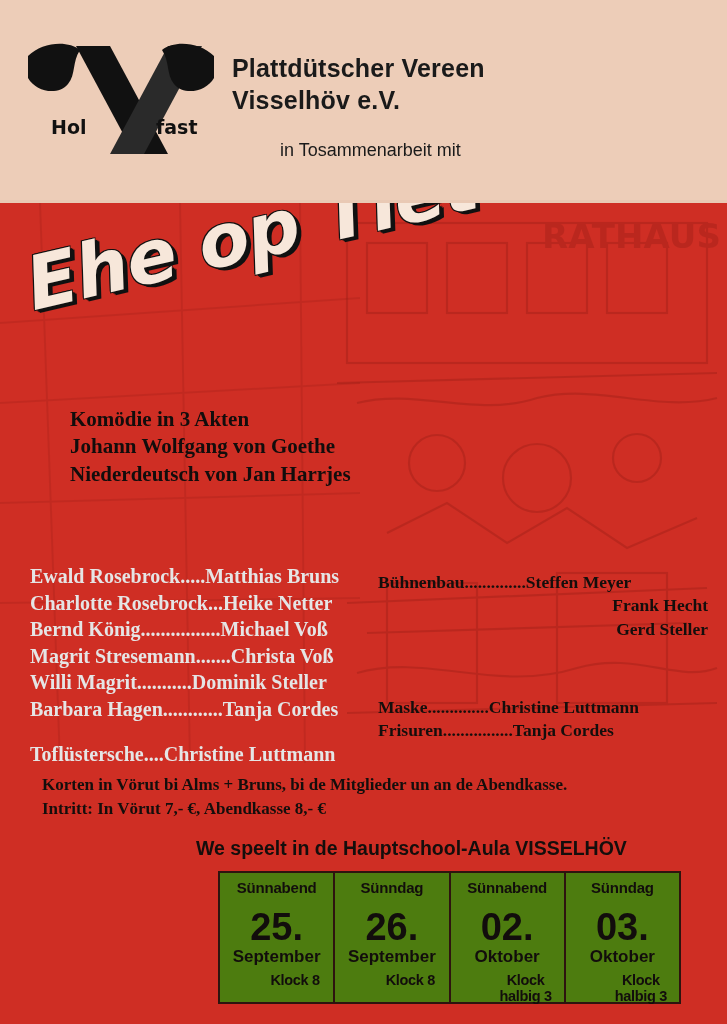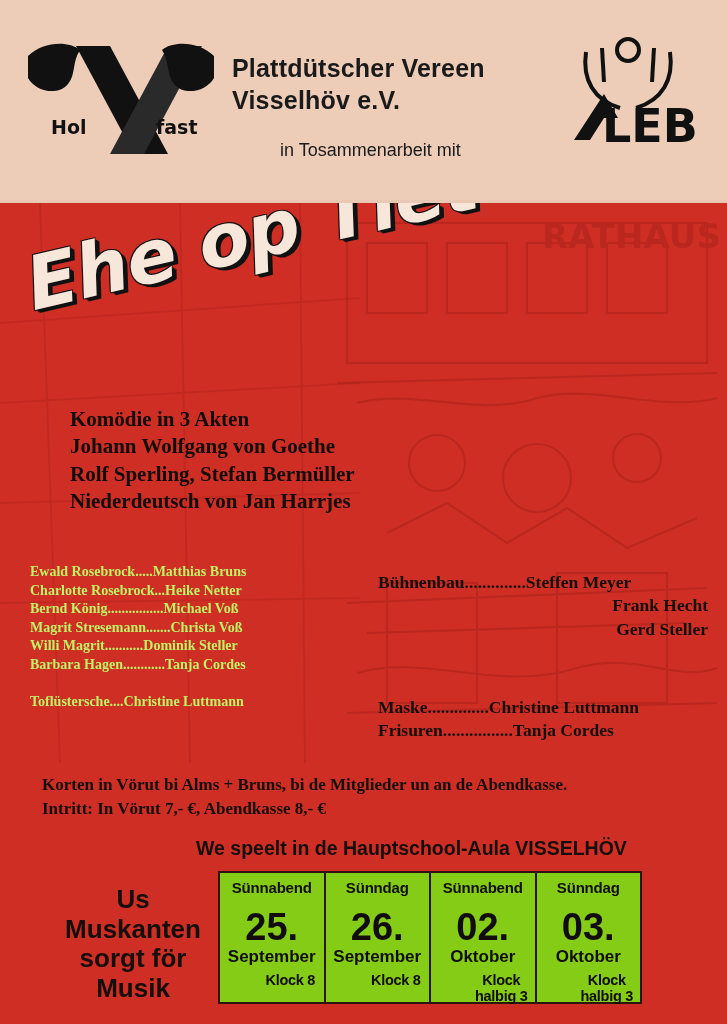--- a/index.html
+++ b/index.html
@@ -109,23 +109,23 @@
     line-height: 1.30;
     color: #120d0c;
   }
 
   
   .cast {
     position: absolute;
     left: 30px; top: 360px;
     width: 335px;
     font-family: "Liberation Serif", serif;
-    font-size: 14px;
+    font-size: 20px;
     line-height: 1.33;
-    color: #bef264;
+    color: #e5e5e5;
     font-weight: bold;
   }
   .cast .row { white-space: nowrap; }
   .cast .gap { height: 18px; }
 
   .crew {
     position: absolute;
     left: 378px; top: 360px;
     width: 330px;
     font-family: "Liberation Serif", serif;
@@ -170,24 +170,24 @@
     font-weight: bold;
     font-size: 26px;
     line-height: 1.14;
     color: #140e0c;
   }
 
   
   .dates {
     position: absolute;
     left: 218px; top: 668px;
-    width: 424px;
+    width: 463px;
     height: 133px;
     display: flex;
-    background: #84cc16;
+    background: #4d7c0f;
     border: 2px solid #2e140f;
     box-sizing: border-box;
   }
   .date-box {
     flex: 1 1 0;
     border-right: 2px solid #2e140f;
     box-sizing: border-box;
     text-align: center;
     padding-top: 6px;
     color: #120d0c;
@@ -243,33 +243,20 @@
 
     </div>
 
     <div class="club-title">
       <div>Plattdütscher Vereen</div>
       <div>Visselhöv e.V.</div>
     </div>
 
     <div class="club-sub">in Tosammenarbeit mit</div>
 
-    <div class="logo-right">
-      <svg width="145" height="145" viewBox="0 0 145 145">
-        <g fill="none" stroke="#111" stroke-width="4">
-          <circle cx="60" cy="28" r="11"></circle>
-          <path d="M18,30 C14,58 26,78 52,86"></path>
-          <path d="M102,30 C106,58 94,78 68,86"></path>
-          <path d="M34,26 L36,60"></path>
-          <path d="M86,26 L84,60"></path>
-        </g>
-        <polygon points="6,118 36,72 50,96 36,96 22,118" fill="#111"></polygon>
-        <text x="34" y="120" font-family="DejaVu Sans, sans-serif" font-size="46" font-weight="bold" fill="#111">LEB</text>
-      </svg>
-    </div>
   </div>
 
   <div class="body-red">
 
     <svg class="bg-art-left" viewBox="0 0 360 560" preserveAspectRatio="none">
       <g stroke="#7d150f" stroke-width="2" fill="none">
         <path d="M0,120 L360,95"></path>
           <path d="M0,200 L360,180"></path>
         <path d="M0,300 L360,290"></path>
           <path d="M0,400 L360,395"></path>
@@ -300,21 +287,20 @@
         <rect x="230" y="370" width="110" height="130"></rect>
       </g>
       <text x="215" y="45" font-family="DejaVu Sans, sans-serif" font-size="34" font-weight="bold" fill="#8b1a12">RATHAUS</text>
     </svg>
 
     <div class="play-title">Ehe op Tiet</div>
 
     <div class="credits">
       <div>Komödie in 3 Akten</div>
       <div>Johann Wolfgang von Goethe</div>
-      <div>Rolf Sperling, Stefan Bermüller</div>
       <div>Niederdeutsch von Jan Harrjes</div>
     </div>
 
     <div class="cast">
       <div class="row">
         <span>Ewald Rosebrock</span><span>.....</span><span>Matthias Bruns</span>
       </div>
       <div class="row">
         <span>Charlotte Rosebrock</span><span>...</span><span>Heike Netter</span>
       </div>
@@ -352,21 +338,20 @@
       </div>
     </div>
 
     <div class="tickets">
       <div>Korten in Vörut bi Alms + Bruns, bi de Mitglieder un an de Abendkasse.</div>
       <div>Intritt: In Vörut 7,- €, Abendkasse 8,- €</div>
     </div>
 
     <div class="venue">We speelt in de Hauptschool-Aula VISSELHÖV</div>
 
-    <div class="music">Us Muskanten sorgt för Musik</div>
 
     <div class="dates">
       <div class="date-box">
         <div class="d-weekday">Sünnabend</div>
         <div class="d-day">25.</div>
         <div class="d-month">September</div>
         <div class="d-time">Klock 8</div>
       </div>
       <div class="date-box">
         <div class="d-weekday">Sünndag</div>

